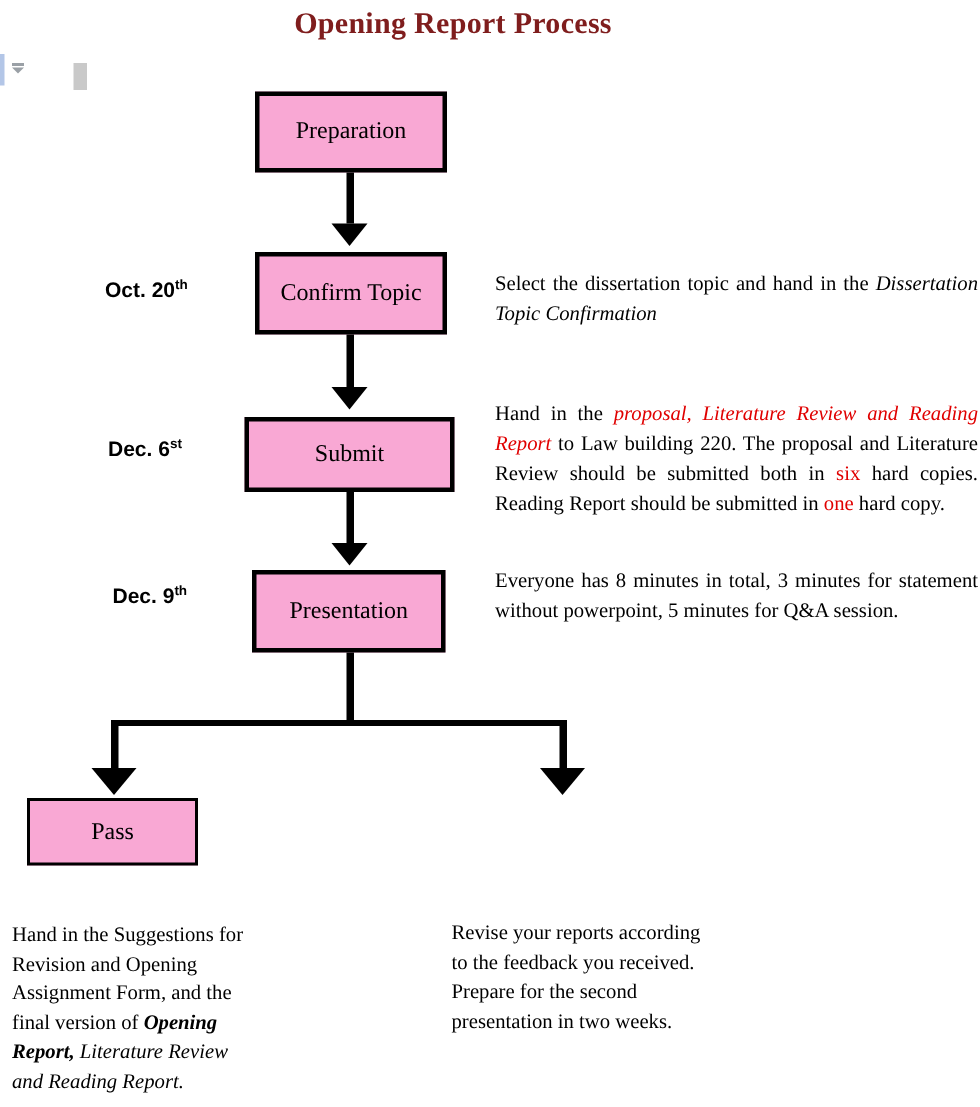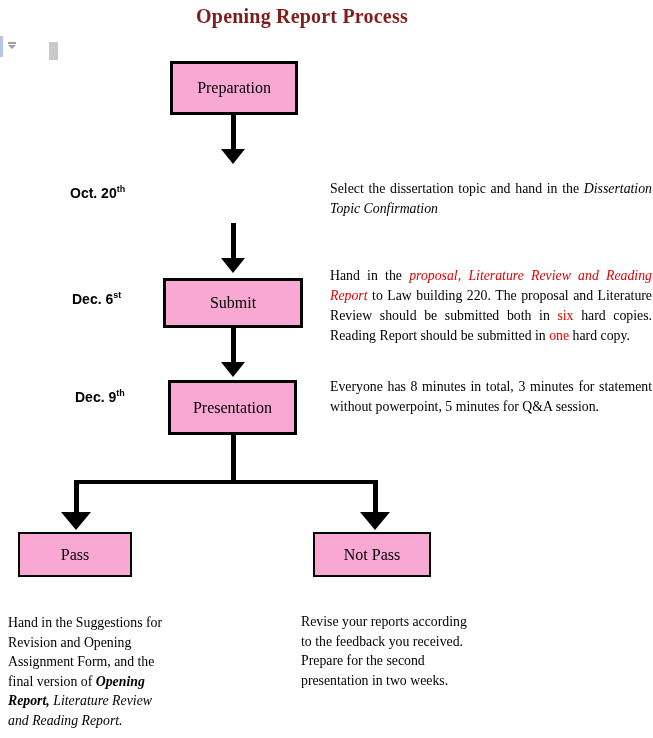--- a/index.html
+++ b/index.html
@@ -64,31 +64,31 @@
   <div class="blue-sliver"></div>
   <div class="dd-arrow">
     <div class="bar"></div>
     <div class="tri"></div>
   </div>
   <div class="gray-block"></div>
 
   <div class="node" id="node-preparation">
     <span>Preparation</span>
   </div>
+  <div class="node" id="node-confirm">
+    <span>Confirm Topic</span>
+  </div>
   <div class="node" id="node-submit">
     <span>Submit</span>
   </div>
   <div class="node small" id="node-pass">
     <span>Pass</span>
   </div>
   <div class="node" id="node-presentation">
     <span>Presentation</span>
-  </div>
-  <div class="node small" id="node-notpass">
-    <span>Not Pass</span>
   </div>
 
   <div class="stem" style="left:231px;top:115px;width:5px;height:34px;"></div>
   <div class="head" style="left:221px;top:149px;"></div>
 
   <div class="stem" style="left:231px;top:223px;width:5px;height:35px;"></div>
   <div class="head" style="left:221px;top:258px;"></div>
 
   <div class="stem" style="left:231px;top:328px;width:5px;height:34px;"></div>
   <div class="head" style="left:221px;top:362px;"></div>

